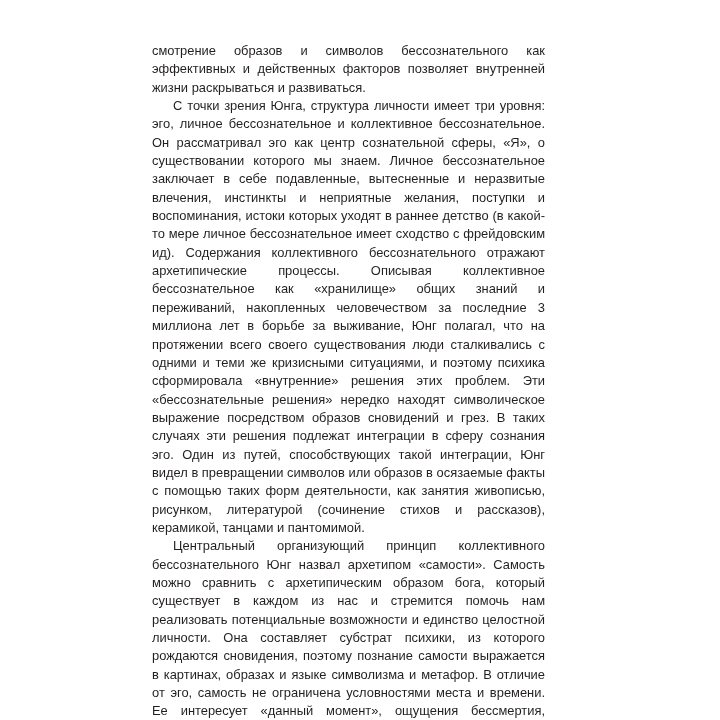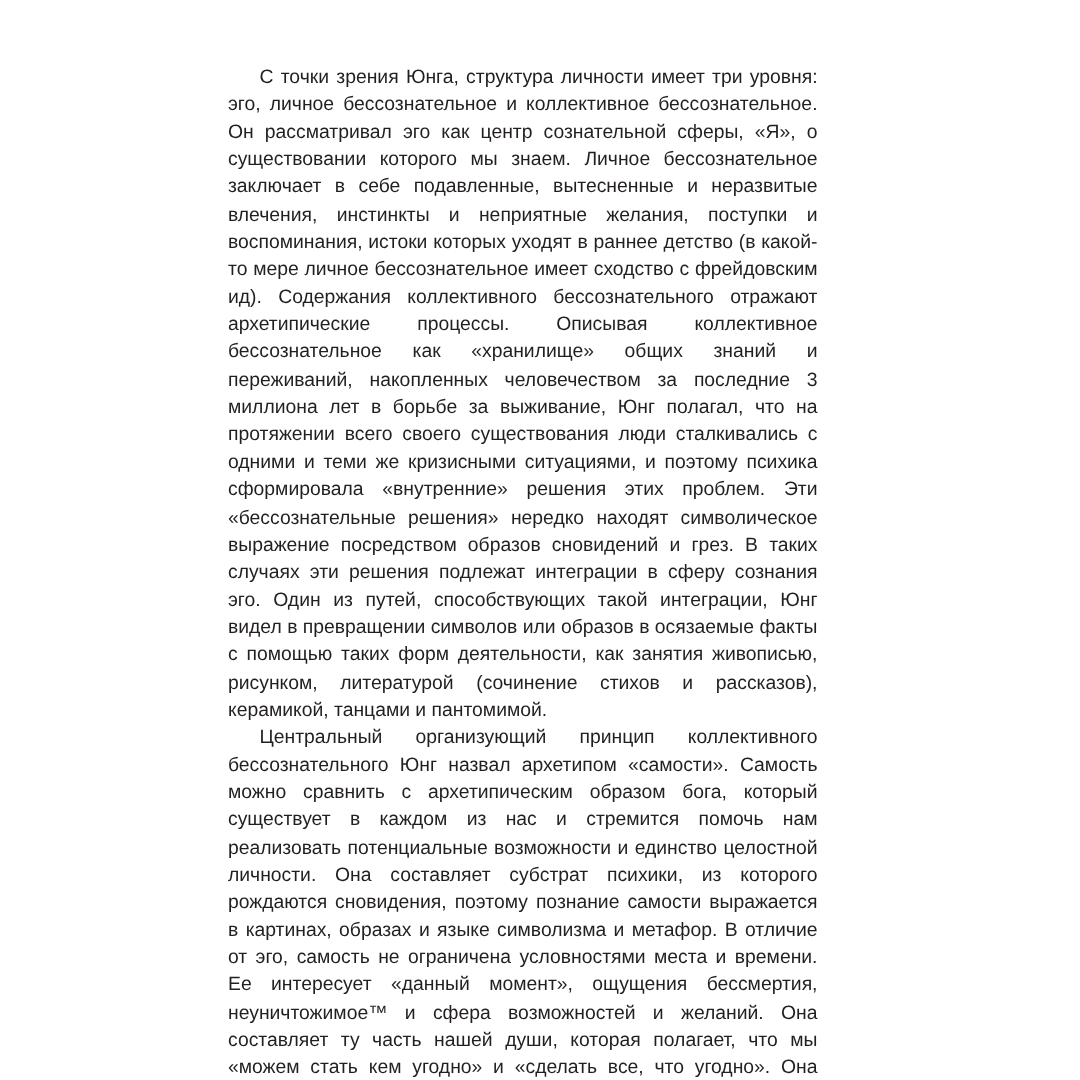--- a/index.html
+++ b/index.html
@@ -88,18 +88,19 @@
     letter-spacing: 0.1px;
     white-space: nowrap;
   }
 </style>
 </head>
 <body>
 
 <div class="page">
 
   <div class="text-column">
+    <p class="para">смотрение образов и символов бессознательного как эффективных и действенных факторов позволяет внутренней жизни раскрываться и развиваться.</p>
     <p class="para indent">С точки зрения Юнга, структура личности имеет три уровня: эго, личное бессознательное и коллективное бессознательное. Он рассматривал эго как центр сознательной сферы, «Я», о существовании которого мы знаем. Личное бессознательное заключает в себе подавленные, вытесненные и неразвитые влечения, инстинкты и неприятные желания, поступки и воспоминания, истоки которых уходят в раннее детство (в какой-то мере личное бессознательное имеет сходство с фрейдовским ид). Содержания коллективного бессознательного отражают архетипические процессы. Описывая коллективное бессознательное как «хранилище» общих знаний и переживаний, накопленных человечеством за последние 3 миллиона лет в борьбе за выживание, Юнг полагал, что на протяжении всего своего существования люди сталкивались с одними и теми же кризисными ситуациями, и поэтому психика сформировала «внутренние» решения этих проблем. Эти «бессознательные решения» нередко находят символическое выражение посредством образов сновидений и грез. В таких случаях эти решения подлежат интеграции в сферу сознания эго. Один из путей, способствующих такой интеграции, Юнг видел в превращении символов или образов в осязаемые факты с помощью таких форм деятельности, как занятия живописью, рисунком, литературой (сочинение стихов и рассказов), керамикой, танцами и пантомимой.</p>
     <p class="para indent">Центральный организующий принцип коллективного бессознательного Юнг назвал архетипом «самости». Самость можно сравнить с архетипическим образом бога, который существует в каждом из нас и стремится помочь нам реализовать потенциальные возможности и единство целостной личности. Она составляет субстрат психики, из которого рождаются сновидения, поэтому познание самости выражается в картинах, образах и языке символизма и метафор. В отличие от эго, самость не ограничена условностями места и времени. Ее интересует «данный момент», ощущения бессмертия, неуничтожимое™ и сфера возможностей и желаний. Она составляет ту часть нашей души, которая полагает, что мы «можем стать кем угодно» и «сделать все, что угодно». Она нередко «игнорирует» сферу эго и роль</p>
   </div>
 
 
 </div>
 
 </body></html>

